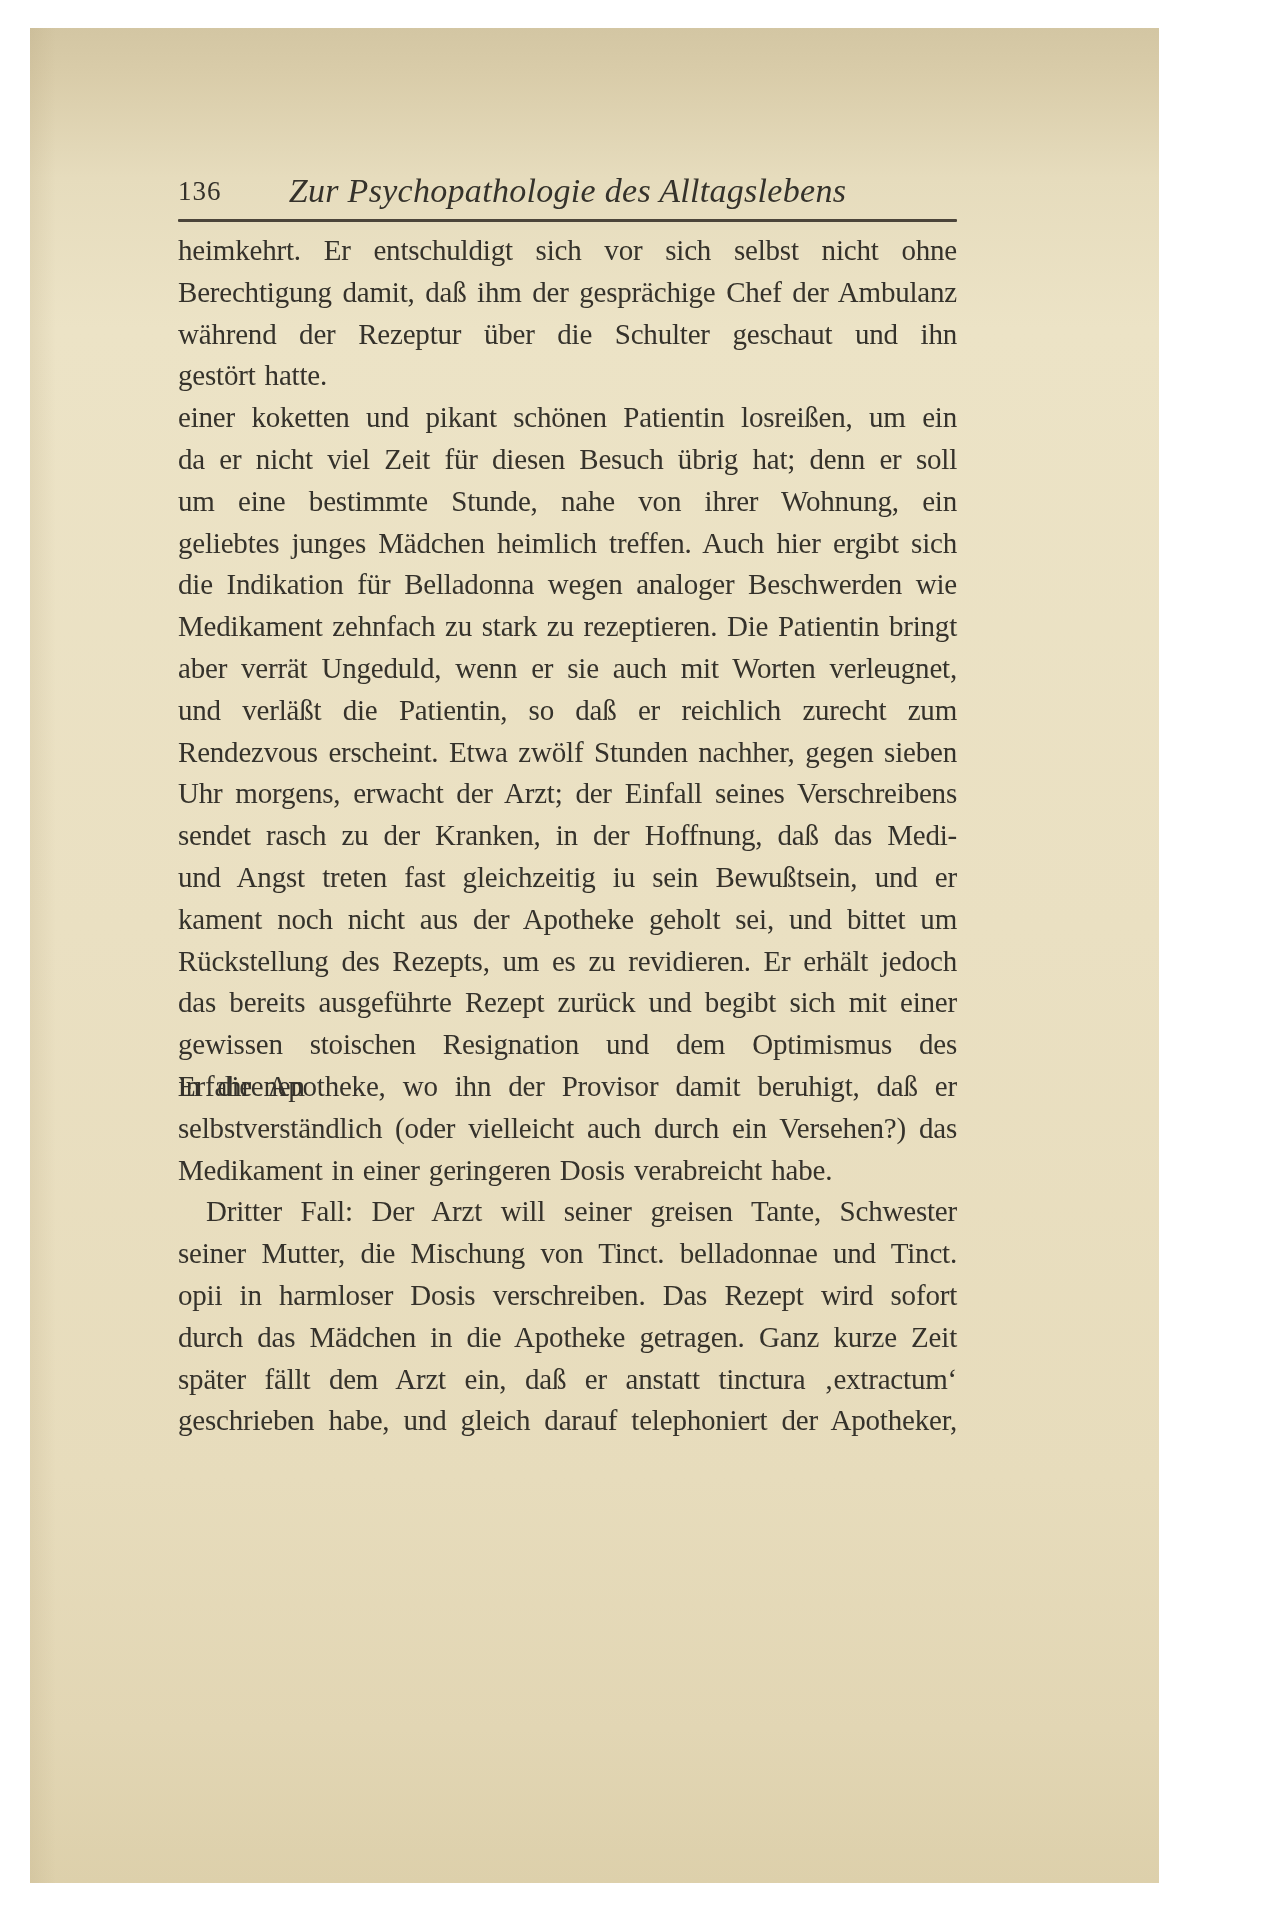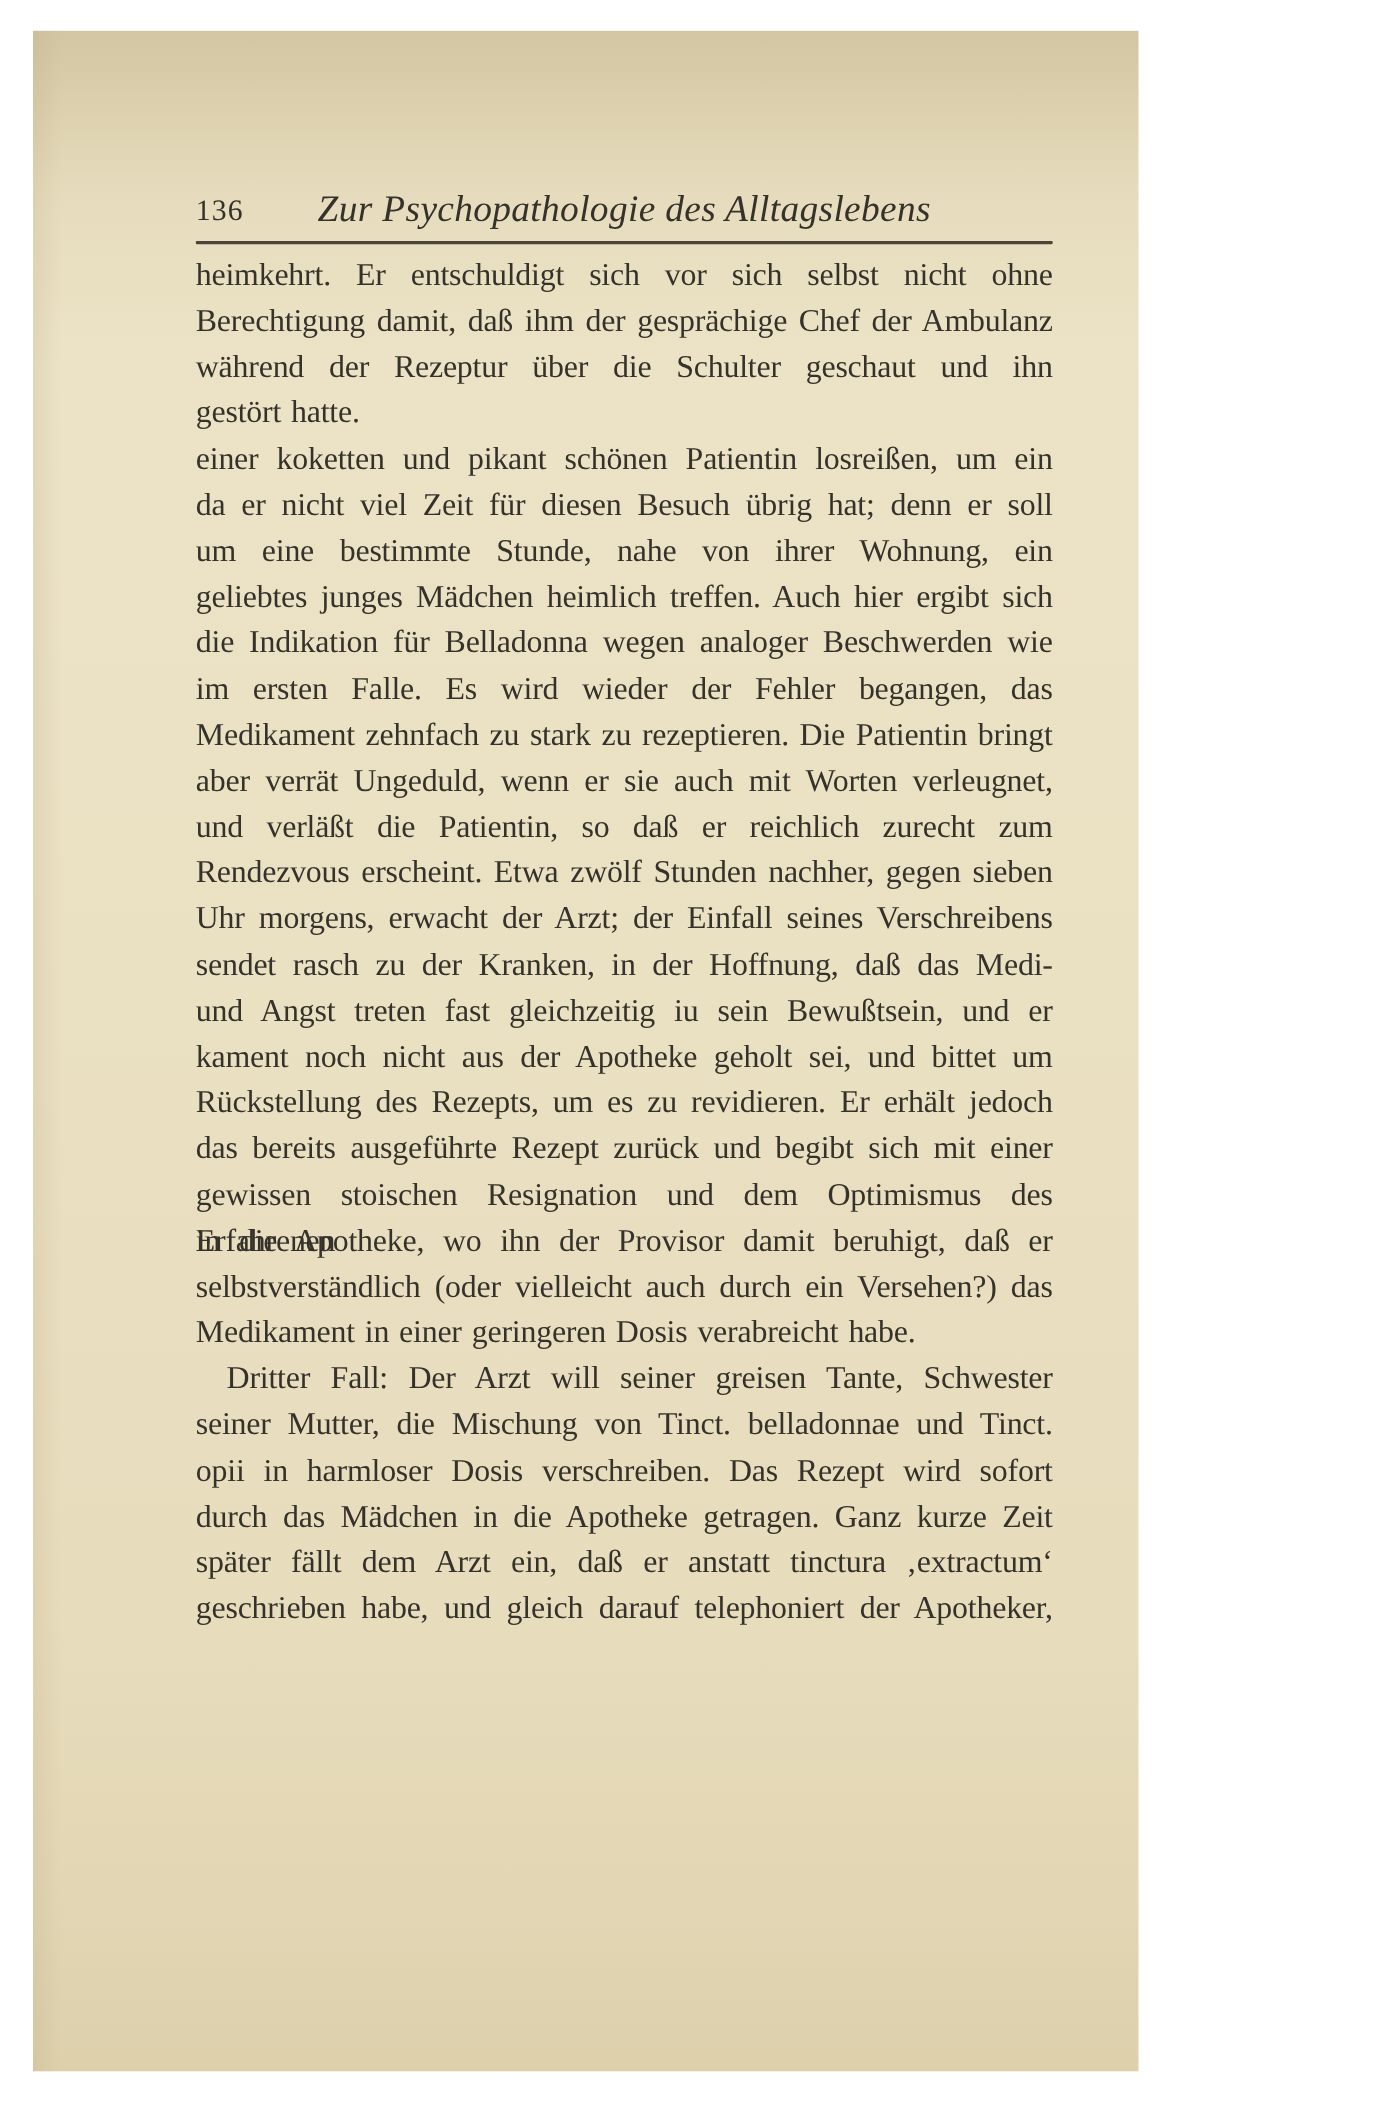--- a/index.html
+++ b/index.html
@@ -7,21 +7,21 @@
     --paper:#eae0c2;
     --paper-top:#d3c6a3;
     --paper-bottom:#ddd0ab;
     --ink:#35322b;
     --rule:#4b443a;
   }
   *{margin:0;padding:0;box-sizing:border-box;}
   html,body{background:var(--bg);}
   .page{
     position:relative;
-    width:1035px;height:1915px;
+    width:1159px;height:1915px;
     background:var(--bg);
     overflow:hidden;
     font-family:"Liberation Serif","DejaVu Serif",serif;
     text-decoration:underline;
   }
   .paper{
     position:absolute;
     left:30px;top:28px;
     width:1213px;height:1855px;
     background:
@@ -107,21 +107,20 @@
   <div class="textblock">
       <div class="line justify">heimkehrt. Er entschuldigt sich vor sich selbst nicht ohne</div>
       <div class="line justify">Berechtigung damit, daß ihm der gesprächige Chef der Ambulanz</div>
       <div class="line justify">während der Rezeptur über die Schulter geschaut und ihn</div>
       <div class="line">gestört hatte.</div>
       <div class="line justify">einer koketten und pikant schönen Patientin losreißen, um ein</div>
       <div class="line justify">da er nicht viel Zeit für diesen Besuch übrig hat; denn er soll</div>
       <div class="line justify">um eine bestimmte Stunde, nahe von ihrer Wohnung, ein</div>
       <div class="line justify">geliebtes junges Mädchen heimlich treffen. Auch hier ergibt sich</div>
       <div class="line justify">die Indikation für Belladonna wegen analoger Beschwerden wie</div>
-      <div class="line justify">im ersten Falle. Es wird wieder der Fehler begangen, das</div>
       <div class="line justify">Medikament zehnfach zu stark zu rezeptieren. Die Patientin bringt</div>
       <div class="line justify">aber verrät Ungeduld, wenn er sie auch mit Worten verleugnet,</div>
       <div class="line justify">und verläßt die Patientin, so daß er reichlich zurecht zum</div>
       <div class="line justify">Rendezvous erscheint. Etwa zwölf Stunden nachher, gegen sieben</div>
       <div class="line justify">Uhr morgens, erwacht der Arzt; der Einfall seines Verschreibens</div>
       <div class="line justify">sendet rasch zu der Kranken, in der Hoffnung, daß das Medi-</div>
       <div class="line justify">und Angst treten fast gleichzeitig iu sein Bewußtsein, und er</div>
       <div class="line justify">kament noch nicht aus der Apotheke geholt sei, und bittet um</div>
       <div class="line justify">Rückstellung des Rezepts, um es zu revidieren. Er erhält jedoch</div>
       <div class="line justify">das bereits ausgeführte Rezept zurück und begibt sich mit einer</div>

